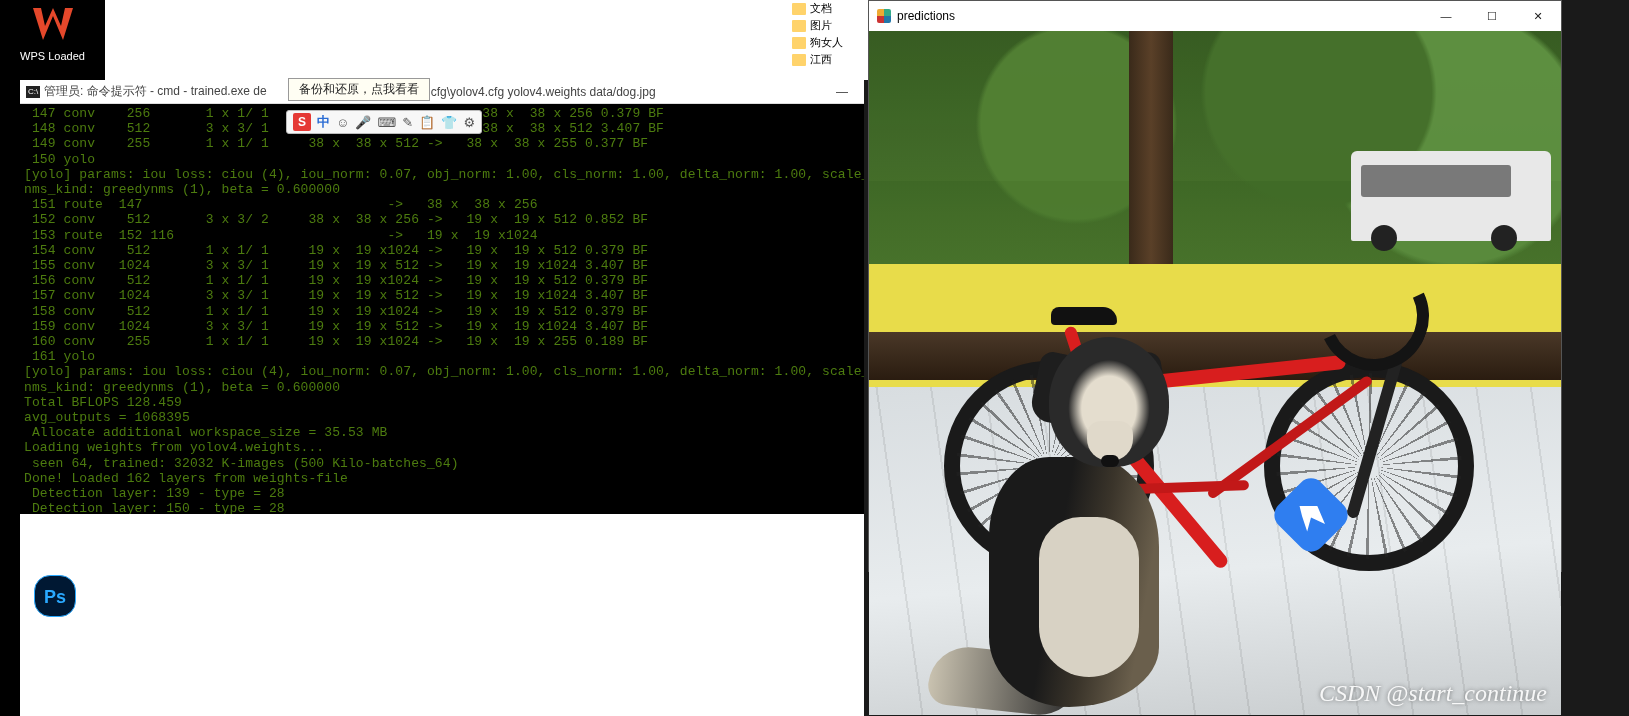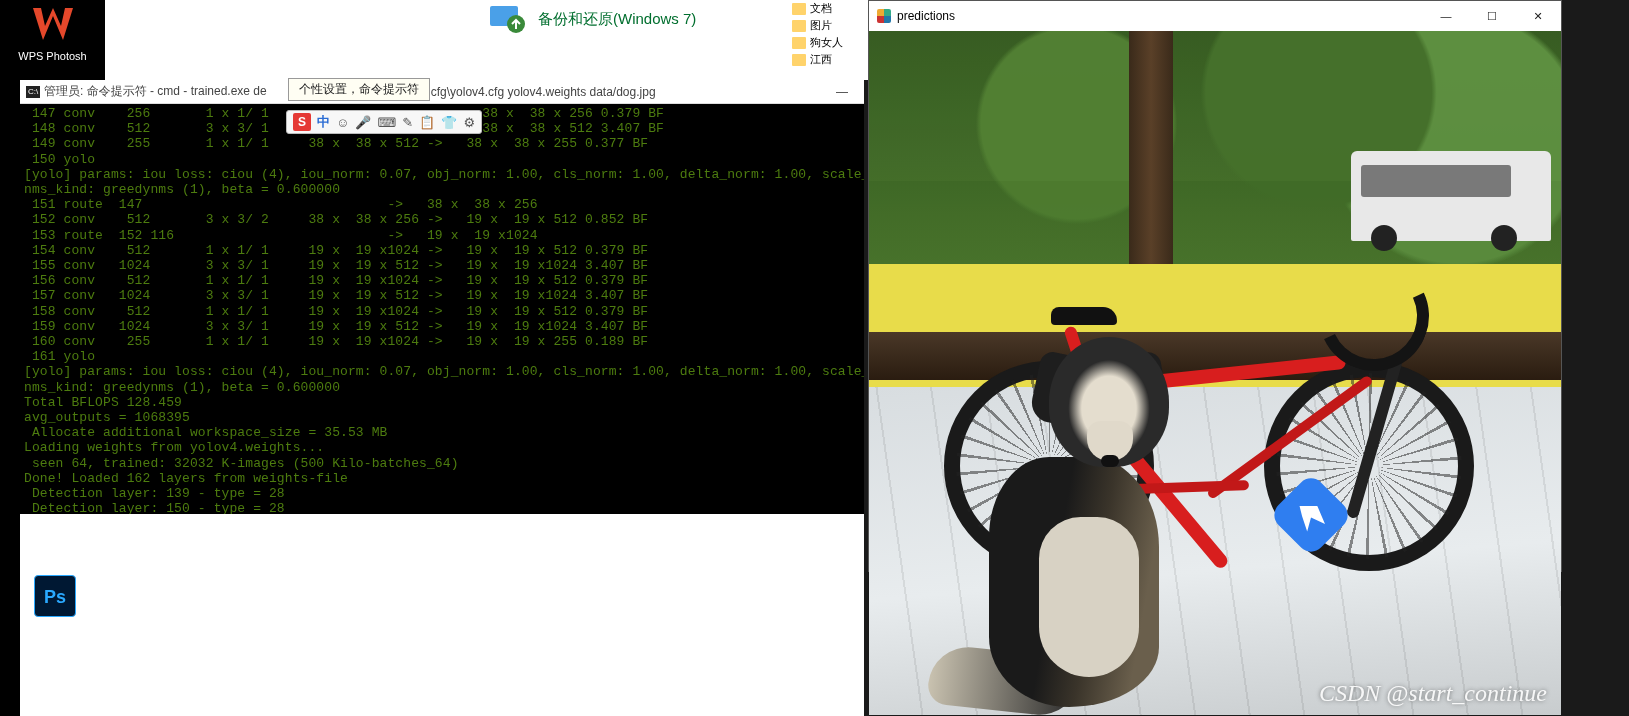--- a/index.html
+++ b/index.html
@@ -168,21 +168,21 @@
     left: 20px; top: 575px;
     width: 70px;
     text-align: center;
     color: #fff;
     font-size: 11px;
   }
   .ps-icon {
     width: 42px; height: 42px;
     background: #001833;
     border: 1px solid #2aa9ff;
-    border-radius: 4px;
+    border-radius: 16px;
     color: #2aa9ff;
     font-weight: bold;
     font-size: 18px;
     line-height: 42px;
     margin: 0 auto 4px;
   }
 
   
   .pred-window {
     position: absolute;
@@ -310,36 +310,26 @@
 </style>
 </head>
 <body>
 
 <div class="taskbar-left"></div>
 
 <div class="wps-block">
   <svg class="wps-logo" viewBox="0 0 44 38">
     <path d="M2 2 L12 34 L22 10 L32 34 L42 2 L34 2 L30 20 L22 2 L14 20 L10 2 Z" fill="#e5482b"></path>
   </svg>
-  <div>WPS Photosh</div>
+  <div>WPS Loaded</div>
 </div>
 
 <div class="doc-bg"></div>
 
 <div class="cp-fragment">
-  <div class="cp-row">
-    <svg class="cp-icon" viewBox="0 0 40 34">
-      <rect x="4" y="4" width="28" height="20" rx="2" fill="#4aa0e8"></rect>
-      <circle cx="30" cy="22" r="9" fill="#3a8a3a"></circle>
-      <path d="M26 22 L30 18 L34 22 M30 18 V27" stroke="#fff" stroke-width="2" fill="none"></path>
-    </svg>
-    <div>
-      <div class="cp-title">备份和还原(Windows 7)</div>
-    </div>
-  </div>
 </div>
 
 <div class="explorer-frag">
   <div class="explorer-item">
       <span class="folder-icon-sm"></span>
       <span>文档</span>
     </div>
   <div class="explorer-item">
       <span class="folder-icon-sm"></span>
       <span>图片</span>
@@ -385,21 +375,21 @@
  Allocate additional workspace_size = 35.53 MB
 Loading weights from yolov4.weights...
  seen 64, trained: 32032 K-images (500 Kilo-batches_64)
 Done! Loaded 162 layers from weights-file
  Detection layer: 139 - type = 28
  Detection layer: 150 - type = 28
  Detection layer: 161 - type = 28
 data\dog.jpg: Predicted in 223.854000 milli-seconds.</div>
 </div>
 
-<div class="tooltip">个性设置，命令提示符</div>
+<div class="tooltip">备份和还原，点我看看</div>
 
 <div class="ime-bar">
   <span class="ime-logo">S</span>
   <span class="ime-item" style="color:#2b6cd4;font-weight:bold">中</span>
   <span class="ime-item">☺</span>
   <span class="ime-item">🎤</span>
   <span class="ime-item">⌨</span>
   <span class="ime-item">✎</span>
   <span class="ime-item">📋</span>
   <span class="ime-item">👕</span>

